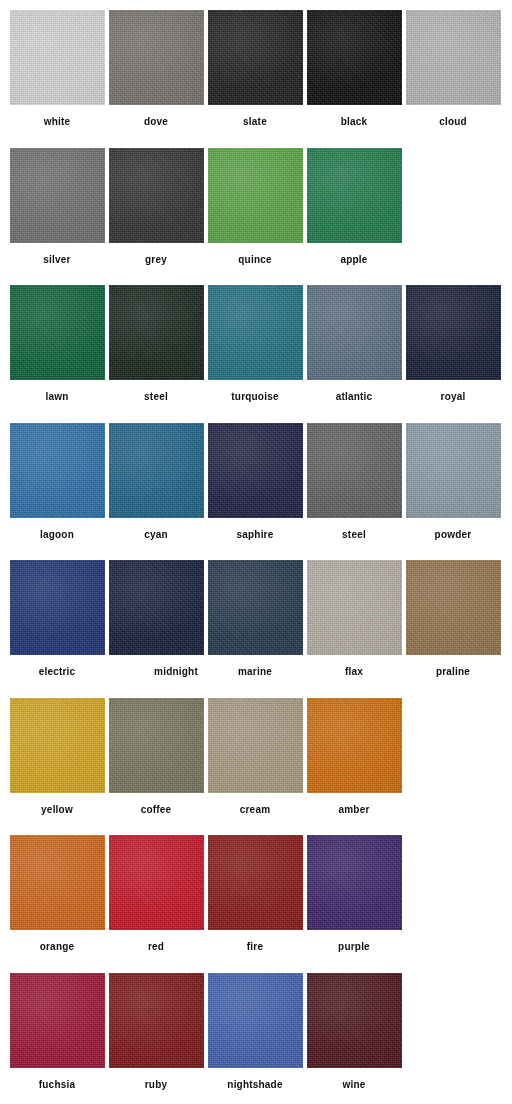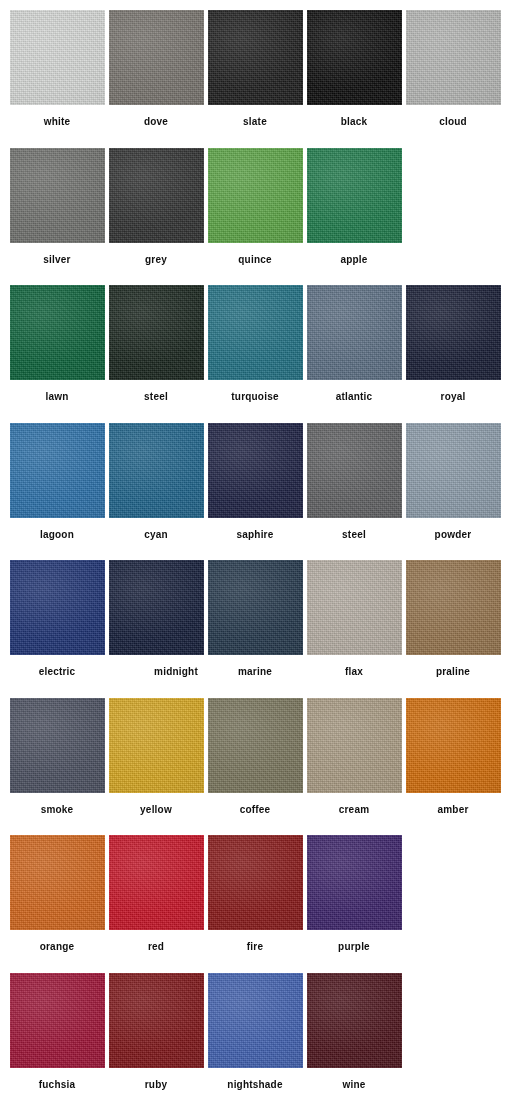--- a/index.html
+++ b/index.html
@@ -269,27 +269,20 @@
       <div class="swatch-cell">
         <div class="swatch-chip" style="background-color: rgb(147, 114, 75);">
           <div class="weave"></div>
           <div class="sheen"></div>
         </div>
         <div class="swatch-label" style="color: rgb(16, 16, 16);">praline</div>
       </div>
     </div>
     <div class="swatch-row">
       <div class="swatch-cell">
-        <div class="swatch-chip" style="background-color: rgb(73, 78, 94);">
-          <div class="weave"></div>
-          <div class="sheen"></div>
-        </div>
-        <div class="swatch-label" style="color: rgb(16, 16, 16);">smoke</div>
-      </div>
-      <div class="swatch-cell">
         <div class="swatch-chip" style="background-color: rgb(212, 165, 32);">
           <div class="weave"></div>
           <div class="sheen"></div>
         </div>
         <div class="swatch-label" style="color: rgb(16, 16, 16);">yellow</div>
       </div>
       <div class="swatch-cell">
         <div class="swatch-chip" style="background-color: rgb(120, 116, 91);">
           <div class="weave"></div>
           <div class="sheen"></div>

